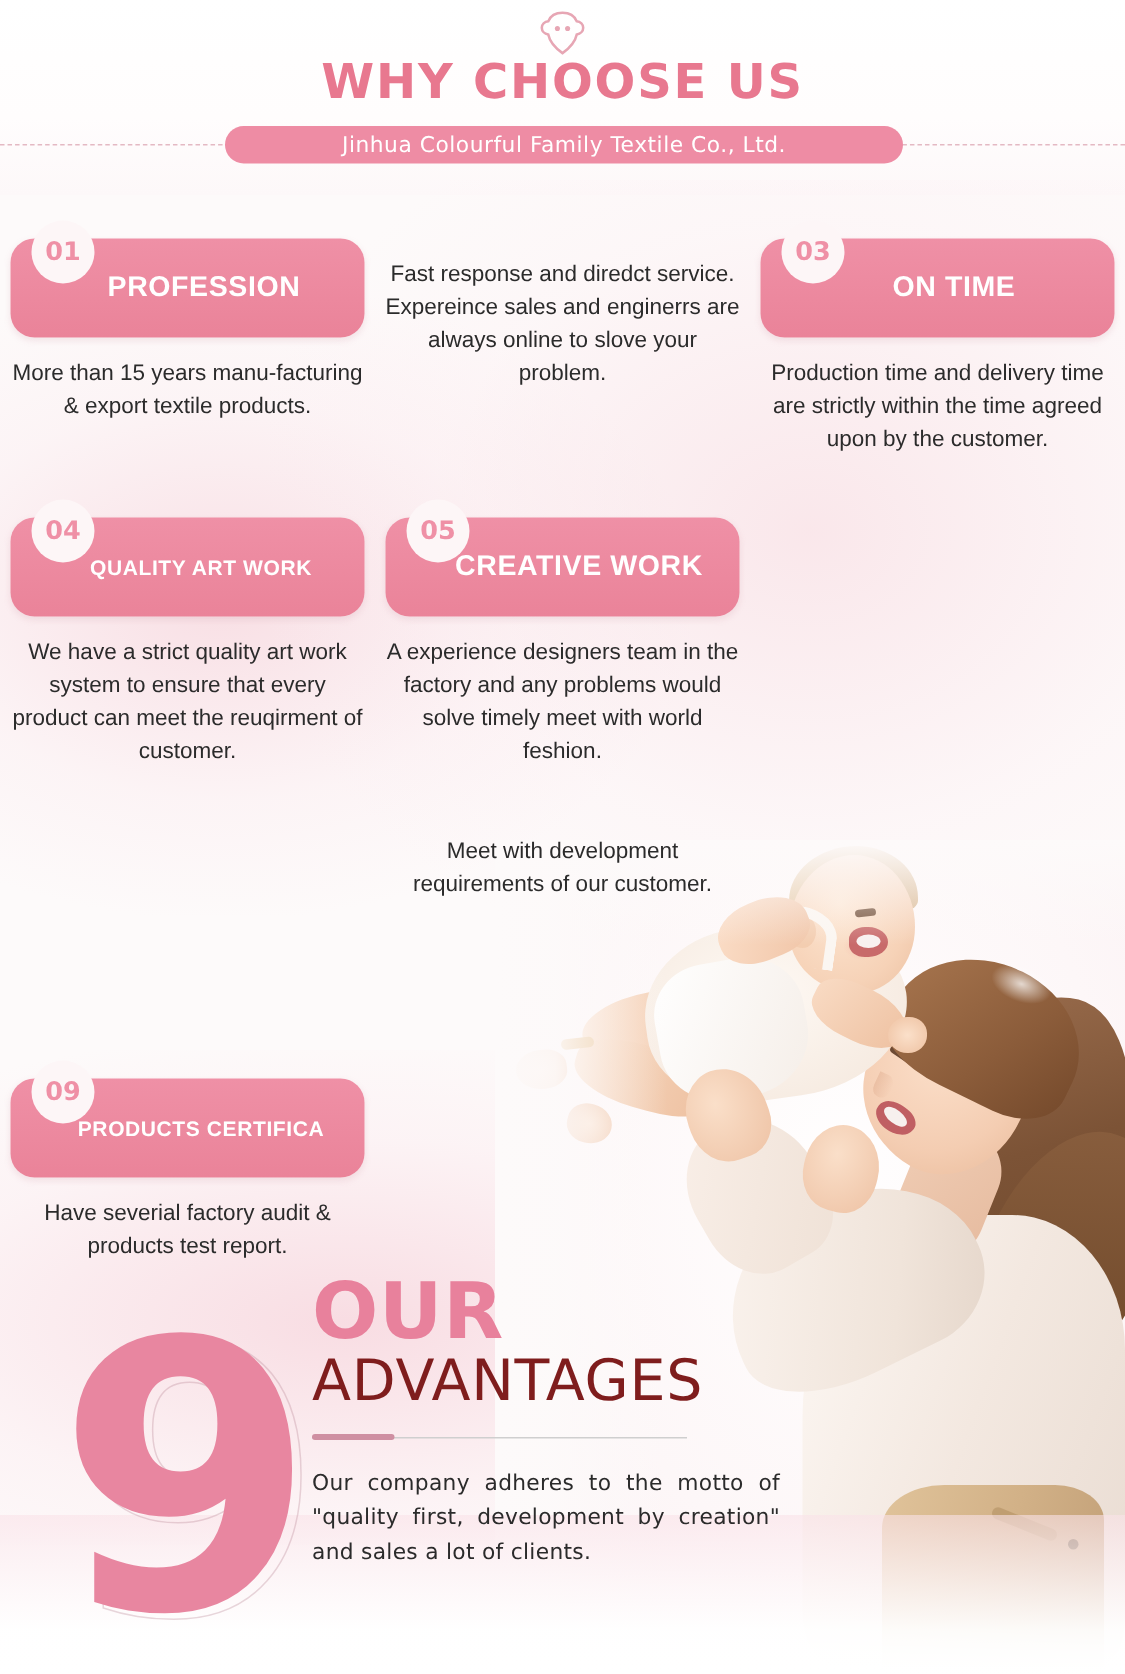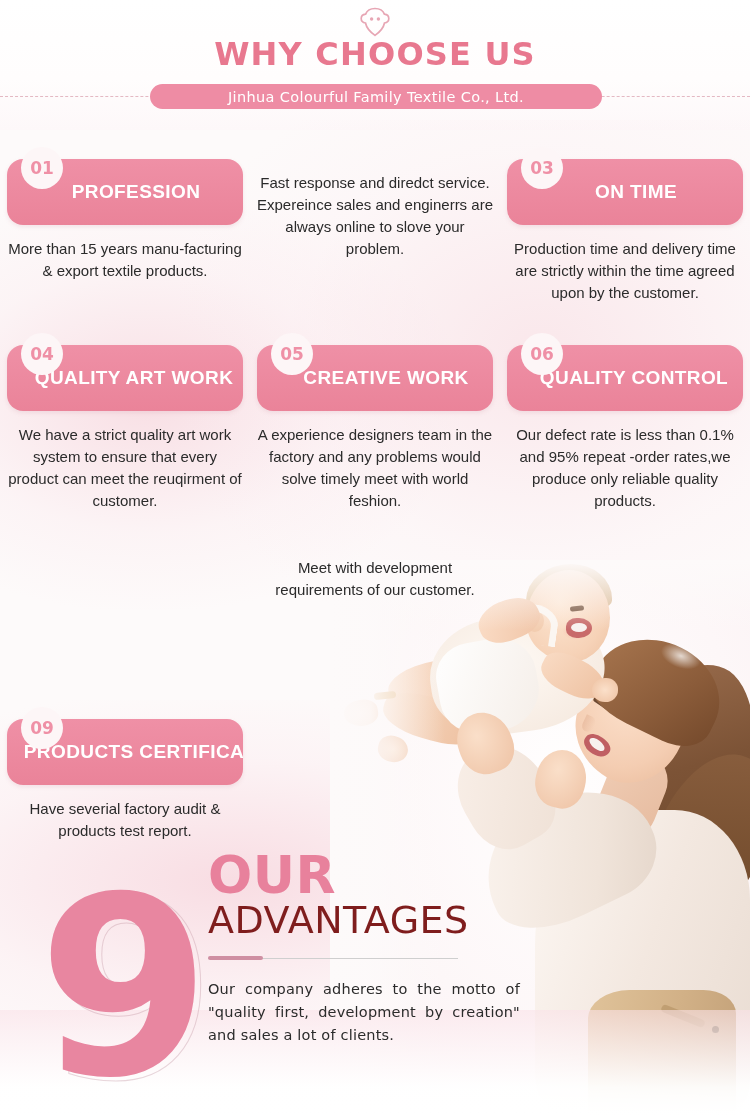--- a/index.html
+++ b/index.html
@@ -289,21 +289,21 @@
     background:linear-gradient(180deg,#ef90a6 0%,#ea8399 100%);
     border-radius:16px;
     box-shadow:0 2px 4px rgba(200,140,155,.18);
     display:flex; align-items:center; justify-content:center;
   }
   .card .bar-title{
     color:#fff; font-size:19px; font-weight:bold; letter-spacing:.4px;
     white-space:nowrap; padding-left:22px;
     font-family:Liberation Sans, sans-serif;
   }
-  .card.wide .bar-title{ font-size:19px; padding-left:18px; }
+  .card.wide .bar-title{ font-size:14px; padding-left:18px; }
   .card .badge{
     position:absolute; left:14px; top:-12px; width:42px; height:42px;
     background:#fdf6f7; border-radius:50%;
     display:flex; align-items:center; justify-content:center;
     color:#ef90a6; font-size:17px; font-weight:bold;
     font-family:"DejaVu Sans", sans-serif;
     z-index:2;
   }
   .card .desc{
     margin-top:13px; width:236px;
@@ -456,27 +456,20 @@
   </div>
 
   <div class="card" style="left:257px; top:345px;">
     <div class="bar">
       <div class="badge">05</div>
       <div class="bar-title">CREATIVE WORK</div>
     </div>
     <div class="desc">A experience designers team in the factory and any problems would solve timely meet with world feshion.</div>
   </div>
 
-  <div class="card wide" style="left:507px; top:345px;">
-    <div class="bar">
-      <div class="badge">06</div>
-      <div class="bar-title">QUALITY CONTROL</div>
-    </div>
-    <div class="desc">Our defect rate is less than 0.1% and 95% repeat -order rates,we produce only reliable quality products.</div>
-  </div>
 
 
   <div class="card" style="left:257px; top:544px;">
     <div class="desc">Meet with development requirements of our customer.</div>
   </div>
 
   <div class="card wide" style="left:7px;  top:719px;">
     <div class="bar">
       <div class="badge">09</div>
       <div class="bar-title">PRODUCTS CERTIFICA</div>

